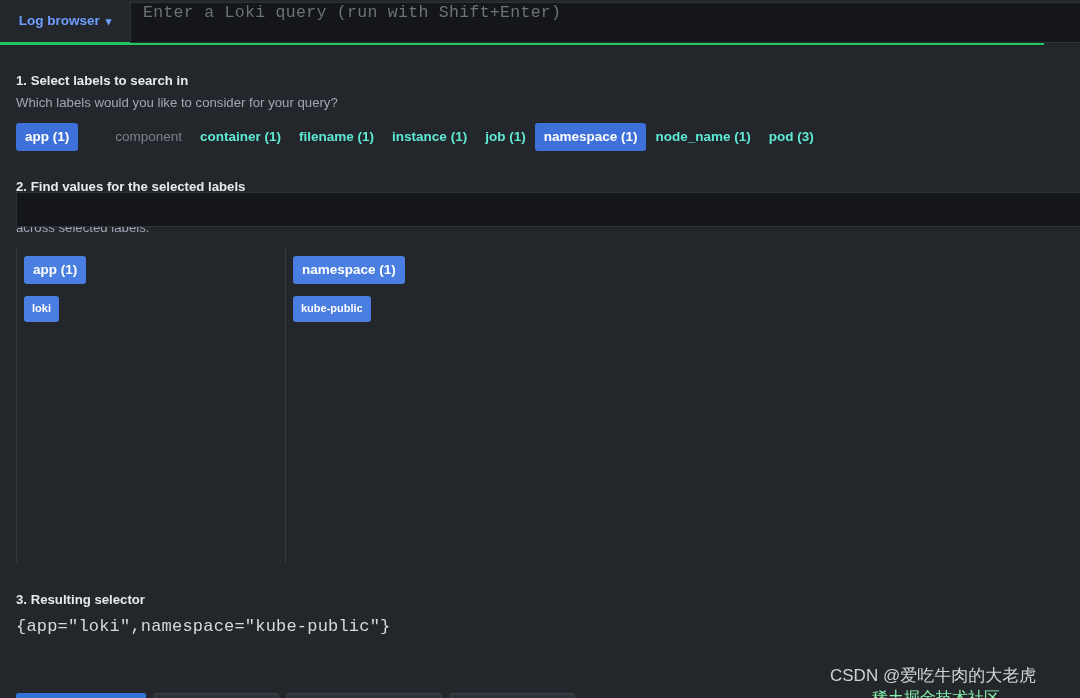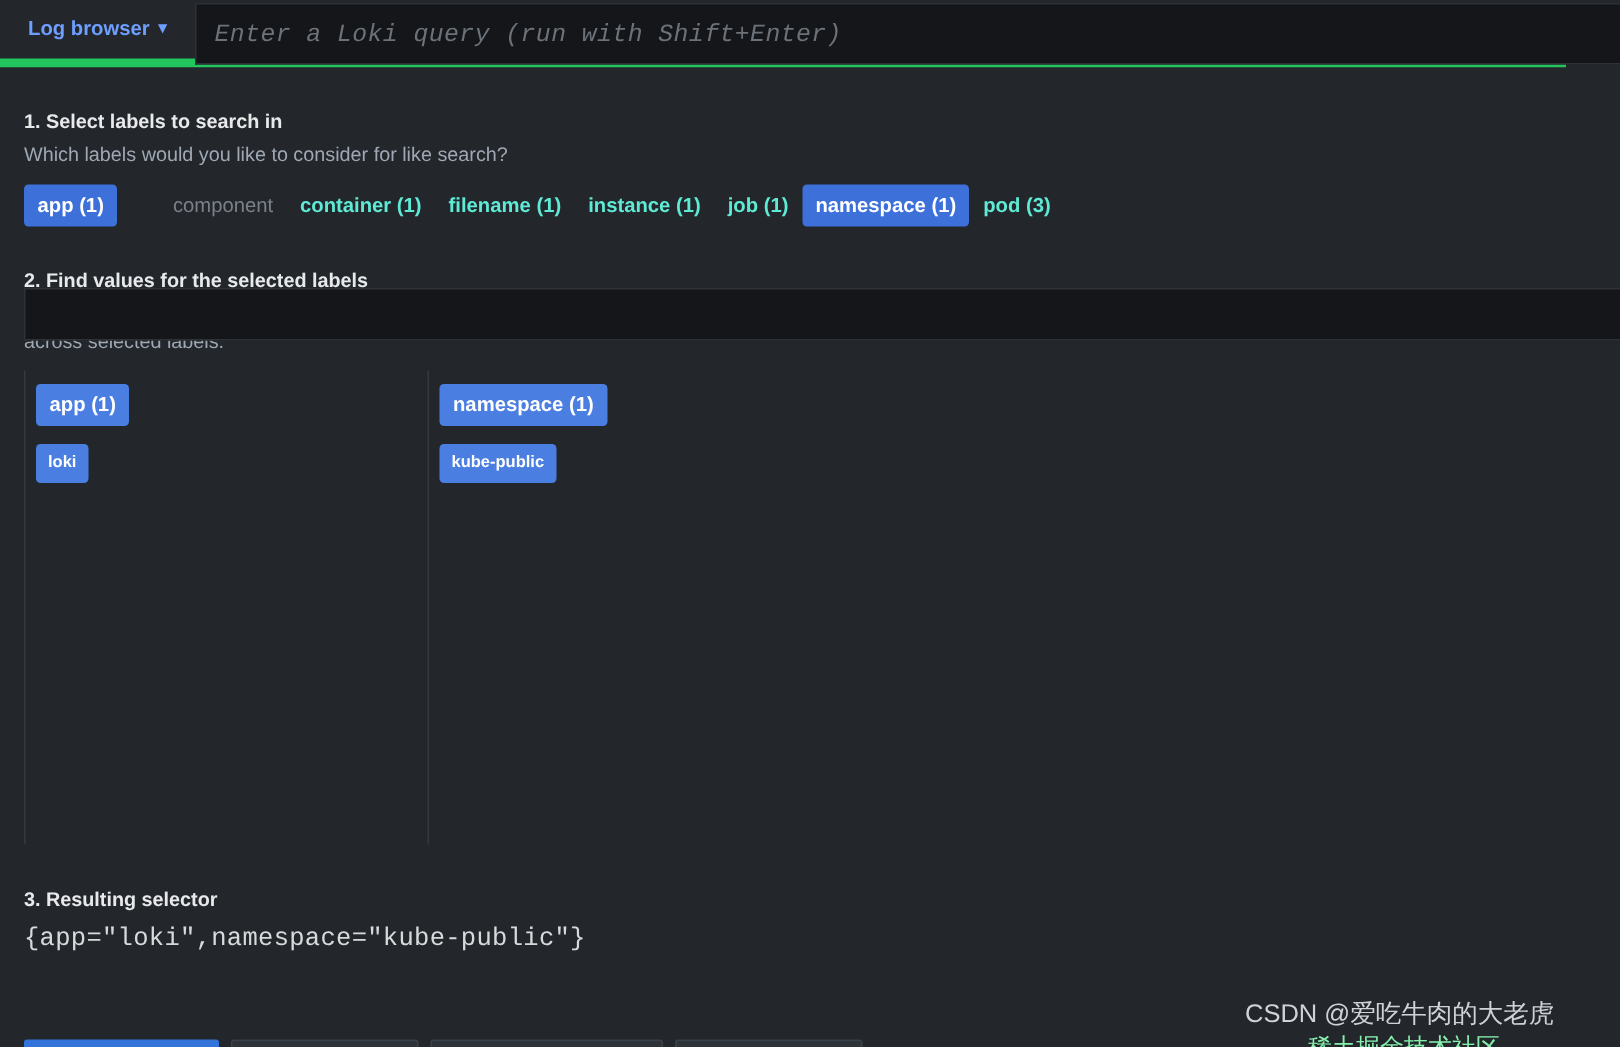--- a/index.html
+++ b/index.html
@@ -12,21 +12,21 @@
     font-family: "Liberation Sans", sans-serif;
     color: #d8d9da;
   }
 
   
   .query-bar {
     position: absolute;
     left: 0; top: 0;
     width: 1044px; height: 45px;
     background: #23272c;
-    border-bottom: 6px solid #22c55e;
+    border-bottom: 3px solid #22c55e;
     display: flex;
     align-items: stretch;
   }
   .log-browser-btn {
     width: 130px;
     display: flex;
     align-items: center;
     justify-content: center;
     gap: 6px;
     color: #6e9fff;
@@ -44,23 +44,22 @@
     transform: translateY(1px);
   }
   .query-input-wrap {
     position: absolute;
     left: 130px; top: 2px;
     width: 950px; height: 41px;
     background: #141619;
     border: 1px solid #2c3235;
     border-right: none;
     display: flex;
-    align-items: center;
+    align-items: flex-start;
     padding-left: 12px;
-    font-style: italic;
   }
   .query-input-wrap .ph {
     color: #6c7279;
     font-family: "Liberation Mono", monospace;
     font-size: 16.5px;
     letter-spacing: 0.3px;
   }
 
   
   .browser-body {
@@ -258,30 +257,31 @@
     <span class="chev">▾</span>
   </button>
   <div class="query-input-wrap">
     <span class="ph">Enter a Loki query (run with Shift+Enter)</span>
   </div>
 </div>
 
 <div class="browser-body">
 
   <div class="section-title">1. Select labels to search in</div>
-  <div class="section-desc">Which labels would you like to consider for like search?</div>
+  <div class="section-desc">Which labels would you like to consider for your query?</div>
 
   <div class="label-row">
     <button class="label-chip selected">app (1)</button>
     <button class="label-chip muted">component</button>
     <button class="label-chip">container (1)</button>
     <button class="label-chip">filename (1)</button>
     <button class="label-chip">instance (1)</button>
     <button class="label-chip">job (1)</button>
     <button class="label-chip selected">namespace (1)</button>
+    <button class="label-chip">node_name (1)</button>
     <button class="label-chip">pod (3)</button>
   </div>
 
   <div class="section-title">2. Find values for the selected labels</div>
   <div class="section-desc">Choose the label values that you would like to use for the query. Use the search field to find values across selected labels.</div>
 </div>
 
 <div class="value-search">
   <span class="ph"></span>
 </div>

